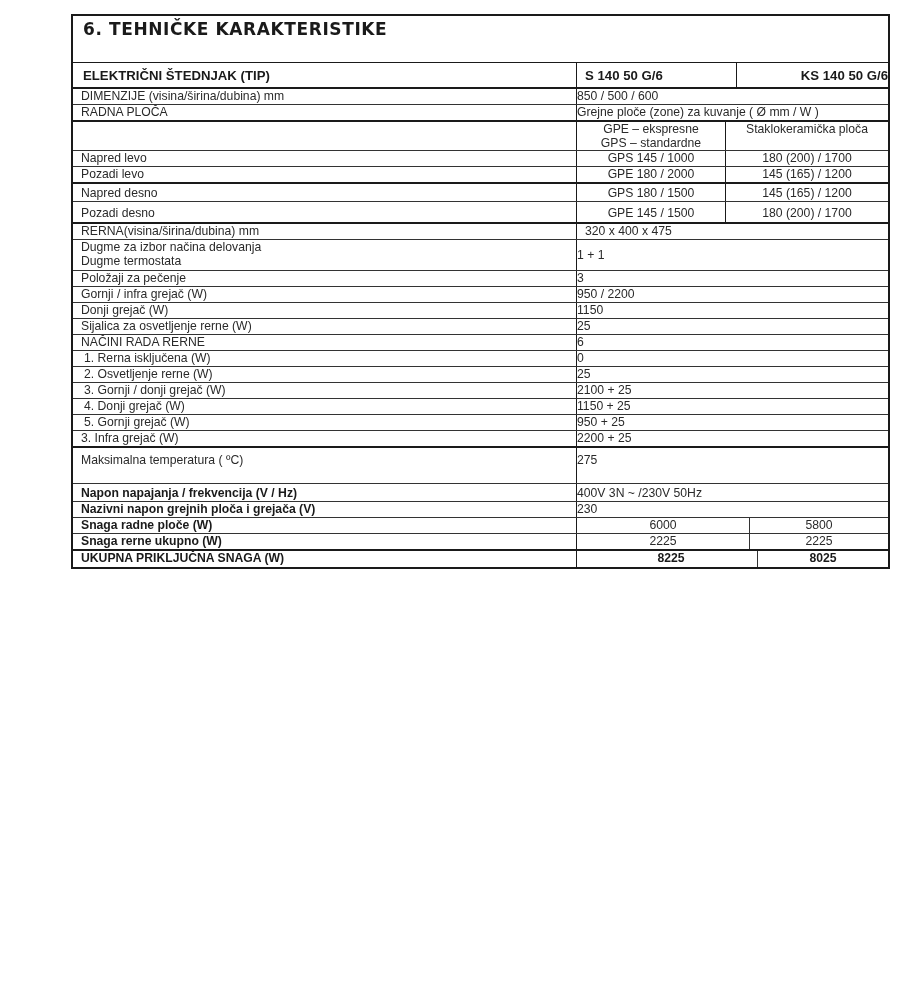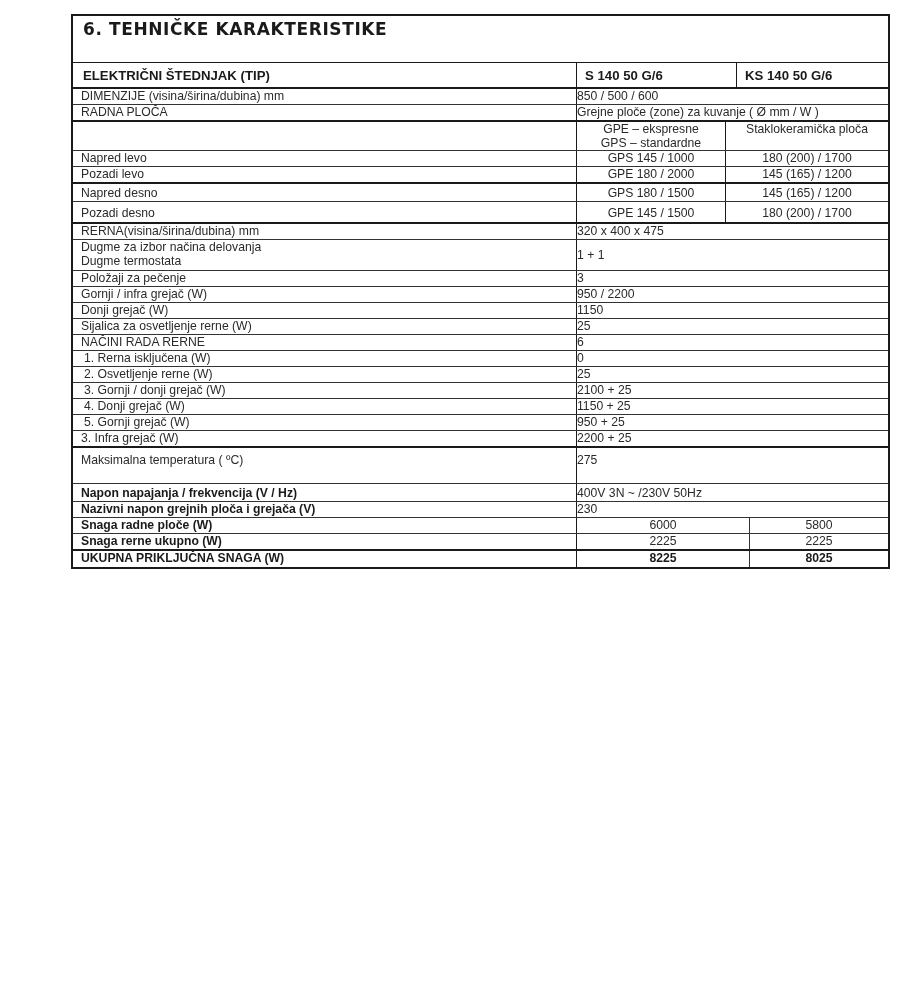--- a/index.html
+++ b/index.html
@@ -15,24 +15,24 @@
     .val { flex: 1; text-align: left; white-space: nowrap; }
     .split { display: flex; flex: 1; }
     .c1, .c2 { text-align: center; white-space: nowrap; box-sizing: border-box; }
     .hob .c1 { width: 149px; border-right: 1.5px solid #1a1a1a; }
     .hob .c2 { flex: 1; }
     .bot .c1 { width: 173px; border-right: 1px solid #333; }
     .bot .c2 { flex: 1; }
     .hdr { height: 26px; font-weight: bold; font-size: 13.2px; color: #1a1a1a; line-height: 26px; }
     .hdr .lbl { padding-left: 10px; }
     .hdr .c1 { width: 160px; border-right: 1.5px solid #1a1a1a; text-align: left; padding-left: 8px; }
-    .hdr .c2 { flex: 1; text-align: left; padding-left: 8px; }
+    .hdr .c2 { flex: 1; text-align: right; padding-left: 8px; }
     .bold { font-weight: bold; color: #1a1a1a; }
     .tall { line-height: 14px; }
-    .h16 { height: 16px; }
+    .h16 { height: 16px; gap: 8px; }
     .h17 { height: 18px; line-height: 18px; }
     .h24 { height: 36px; line-height: 24px; }
   </style>
 </head>
 <body>
 
 <div class="sheet">
   <div class="title-row">
     <div class="title">6. TEHNIČKE KARAKTERISTIKE</div>
   </div>

